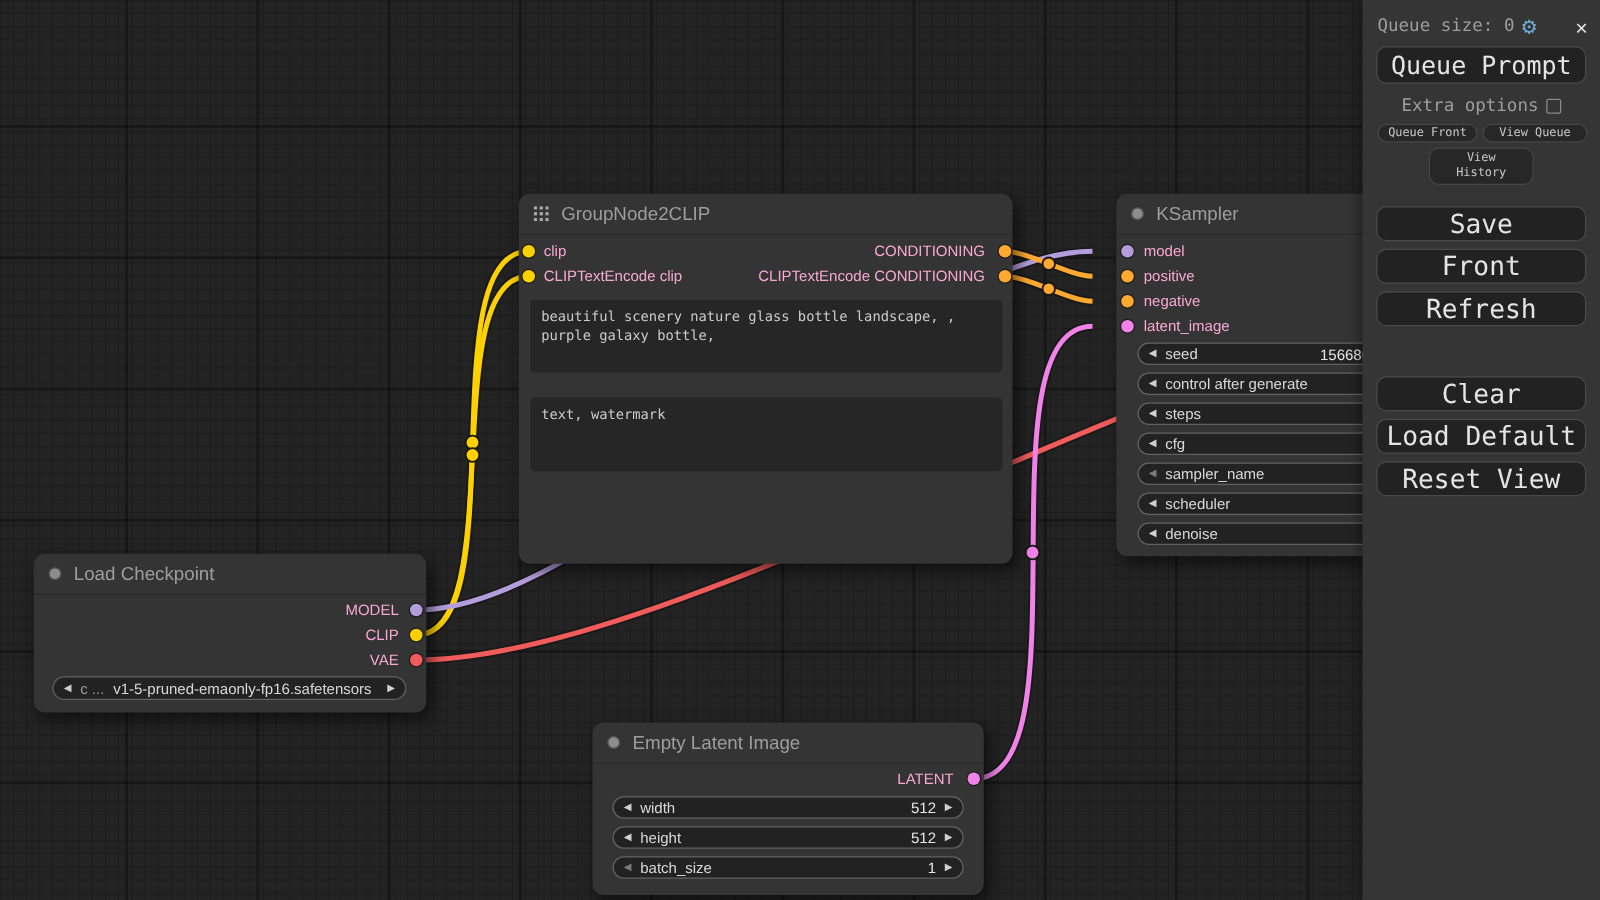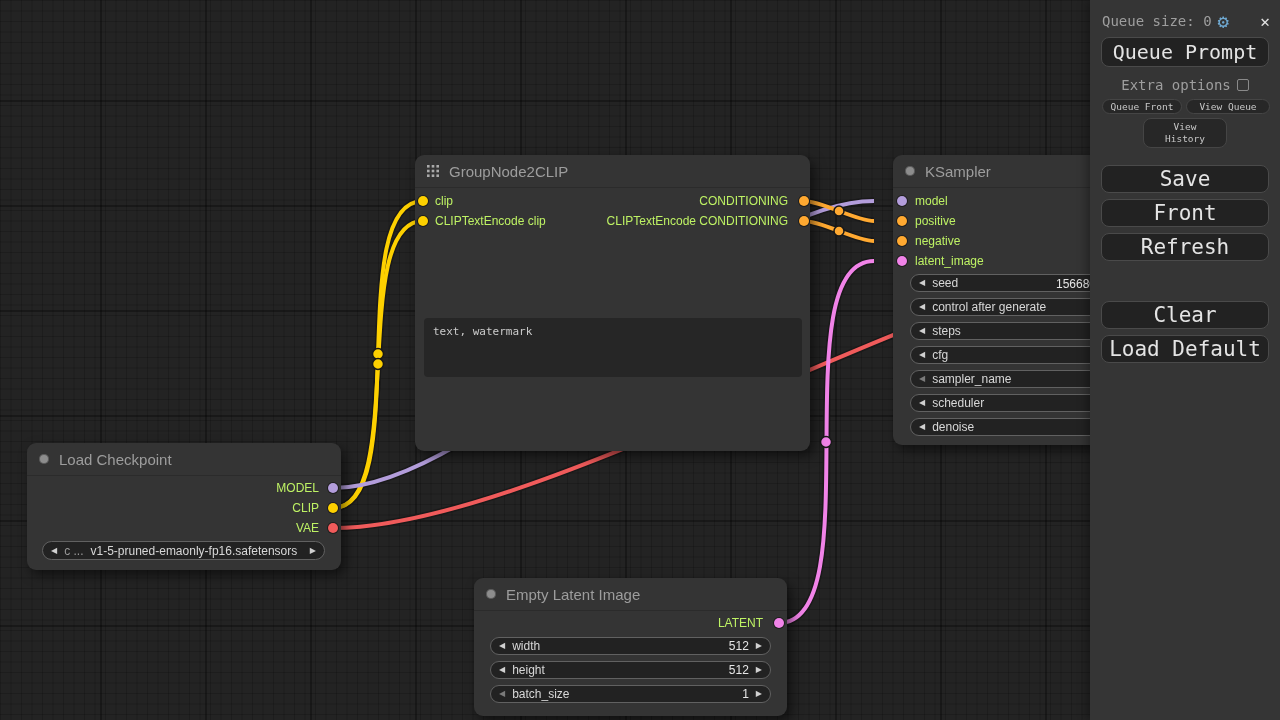--- a/index.html
+++ b/index.html
@@ -28,21 +28,21 @@
   .node-header { position:absolute; left:0; top:0; right:0; height:33px;
           display:flex; align-items:center; padding:0 12px;
           border-bottom:1px solid #2b2b2b; }
   .node-title { color:#9d9d9d; font-size:15px; margin-left:10px; white-space:nowrap; }
   .collapse-dot { width:10px; height:10px; border-radius:50%;
           background:#8d8d8d; box-shadow:inset 0 0 0 1px rgba(0,0,0,.35); flex:0 0 auto; }
   .grid-icon { width:12px; height:12px; flex:0 0 auto; }
 
   .port-dot { position:absolute; width:10px; height:10px; border-radius:50%;
           box-shadow:0 0 0 1px rgba(0,0,0,.45); z-index:3; }
-  .port-label { position:absolute; color:#bef264; font-size:12px; white-space:nowrap; }
+  .port-label { position:absolute; color:#f9a8d4; font-size:12px; white-space:nowrap; }
   .port-label.out { text-align:right; }
 
   .textarea { position:absolute; background:#262626; border-radius:4px;
           padding:6px 9px; color:#cbcbcb; font-family:"DejaVu Sans Mono", monospace;
           font-size:11px; line-height:1.4; overflow:hidden; }
 
   .pill { position:absolute; background:#222; border:1px solid #616161;
           border-radius:10px; display:flex; align-items:center;
           font-size:12px; color:#d8d8d8; padding:0 8px; overflow:hidden; }
   .pill .arr { font-size:8px; color:#d0d0d0; flex:0 0 auto; line-height:1; }
@@ -124,20 +124,21 @@
       <span class="node-title">GroupNode2CLIP</span>
     </div>
     <div class="port-dot" style="left:3px; top:41px; background:#FDD000;"></div>
     <span class="port-label" style="left:20px; top:39px;">clip</span>
     <div class="port-dot" style="left:3px; top:61px; background:#FDD000;"></div>
     <span class="port-label" style="left:20px; top:59px;">CLIPTextEncode clip</span>
     <div class="port-dot" style="left:384px; top:41px; background:#FFA931;"></div>
     <span class="port-label out" style="right:22px; top:39px;">CONDITIONING</span>
     <div class="port-dot" style="left:384px; top:61px; background:#FFA931;"></div>
     <span class="port-label out" style="right:22px; top:59px;">CLIPTextEncode CONDITIONING</span>
+    <div class="textarea" style="left:9px; top:85px; width:378px; height:58px;">beautiful scenery nature glass bottle landscape, , purple galaxy bottle,</div>
     <div class="textarea" style="left:9px; top:163px; width:378px; height:59px;">text, watermark</div>
   </div>
 
   <div class="node" style="left:893px; top:155px; width:300px; height:290px;padding-left:24px;">
     <div class="node-header">
       <span class="collapse-dot"></span>
       <span class="node-title">KSampler</span>
     </div>
     <div class="port-dot" style="left:4px; top:41px; background:#B39DDB;"></div>
     <span class="port-label" style="left:22px; top:39px;">model</span>
@@ -247,15 +248,16 @@
     <div class="btn-sm" style="left:53px; top:118px; width:84px; height:30px; flex-direction:column; line-height:1.3;">
       <span>View</span>
       <span>History</span>
     </div>
 
     <div class="btn" style="top:165px; height:28px;">Save</div>
     <div class="btn" style="top:199px; height:28px;">Front</div>
     <div class="btn" style="top:233px; height:28px;">Refresh</div>
     <div class="btn" style="top:301px; height:28px;">Clear</div>
     <div class="btn" style="top:335px; height:28px;">Load Default</div>
+    <div class="btn" style="top:369px; height:28px;">Reset View</div>
   </div>
 
 </div>
 
 </body></html>

